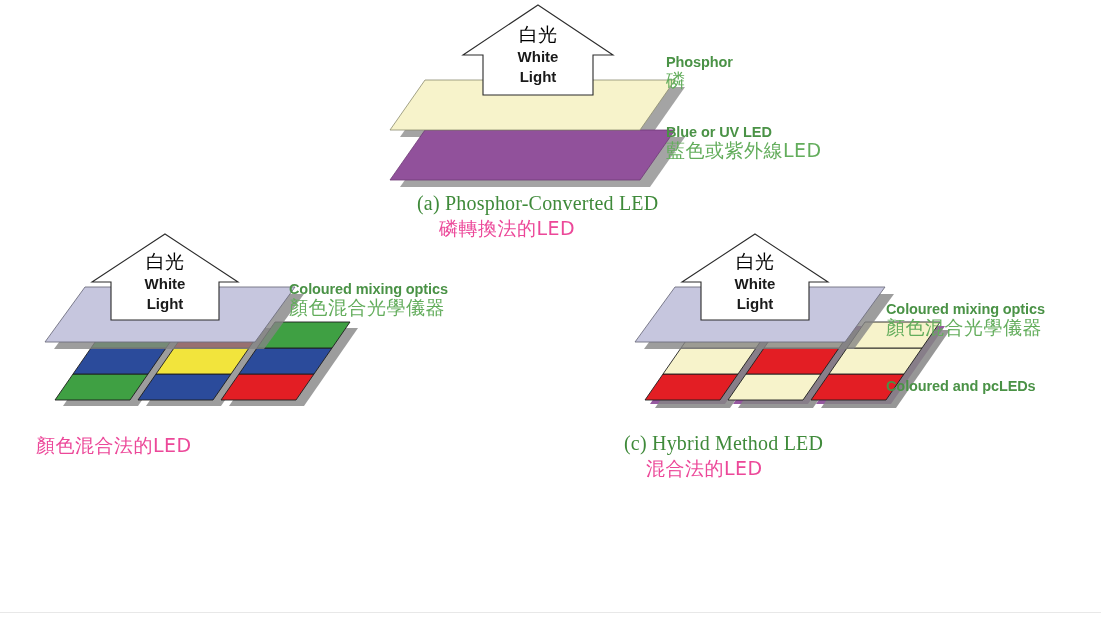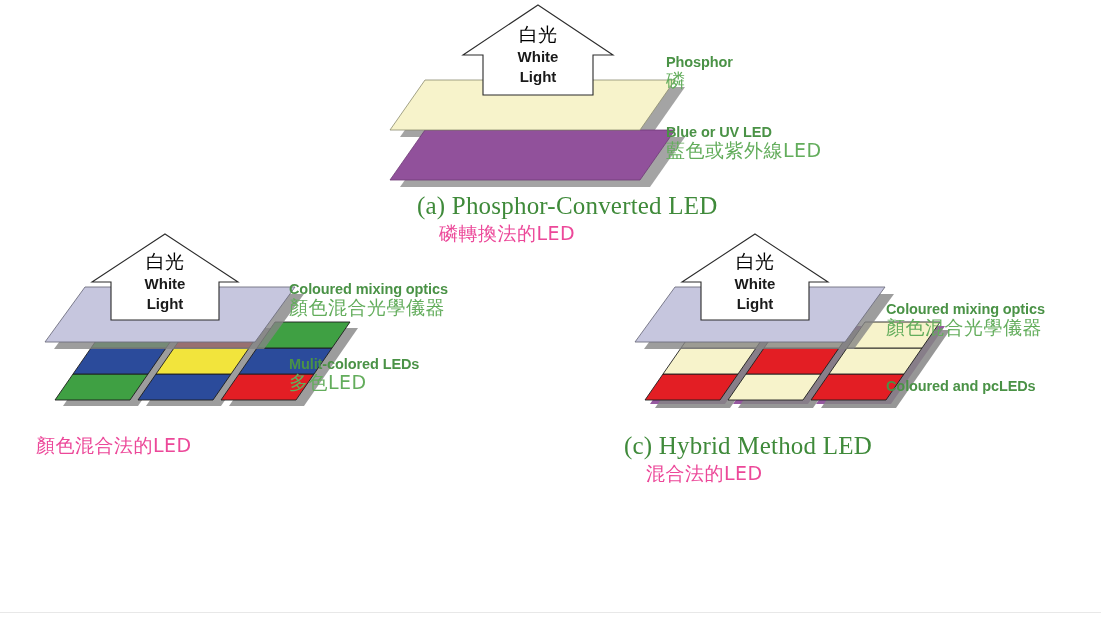--- a/index.html
+++ b/index.html
@@ -67,21 +67,21 @@
     letter-spacing: 0.5px;
   }
   
   .caption {
     position: absolute;
     white-space: nowrap;
   }
   .caption .en {
     display: block;
     font-family: "Liberation Serif", serif;
-    font-size: 25px;
+    font-size: 20px;
     color: #3f8a3a;
     letter-spacing: 0.2px;
   }
   .caption .cn {
     display: block;
     font-family: "DejaVu Sans", sans-serif;
     font-size: 19px;
     color: #ec4899;
     padding-left: 22px;
     margin-top: 1px;
@@ -185,24 +185,20 @@
       <text class="arrow-text-en" x="155" y="57" text-anchor="middle">White</text>
       <text class="arrow-text-en" x="155" y="77" text-anchor="middle">Light</text>
     </svg>
   </div>
 
   <div class="annot" style="left:289px; top:281px;">
     <span class="en">Coloured mixing optics</span>
     <span class="cn">顏色混合光學儀器</span>
   </div>
 
-  <div class="annot" style="left:289px; top:356px;">
-    <span class="en">Mulit-colored LEDs</span>
-    <span class="cn">多色LED</span>
-  </div>
 
   <div class="caption" style="left:14px; top:432px;">
     <span class="cn">顏色混合法的LED</span>
   </div>
 
   <div class="panel" style="left:600px; top:232px; width:300px; height:200px;">
     <svg class="diagram-svg" width="300" height="200" viewBox="0 0 300 200">
       <g>
 
         <g opacity="0.95">

